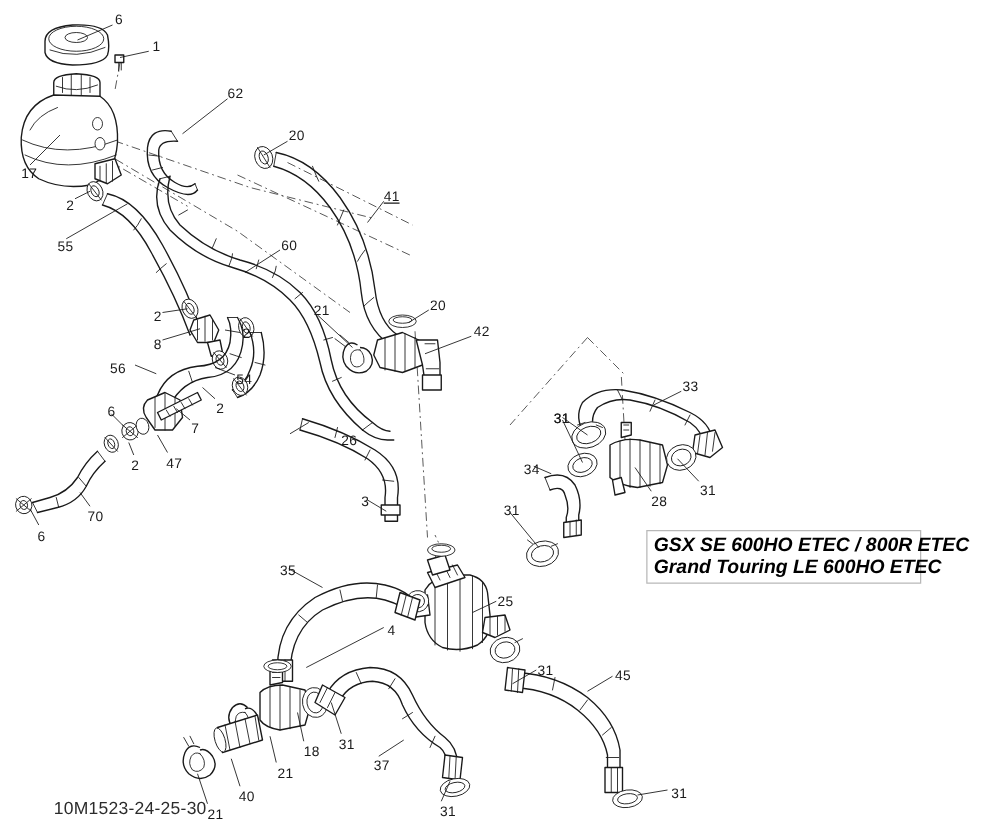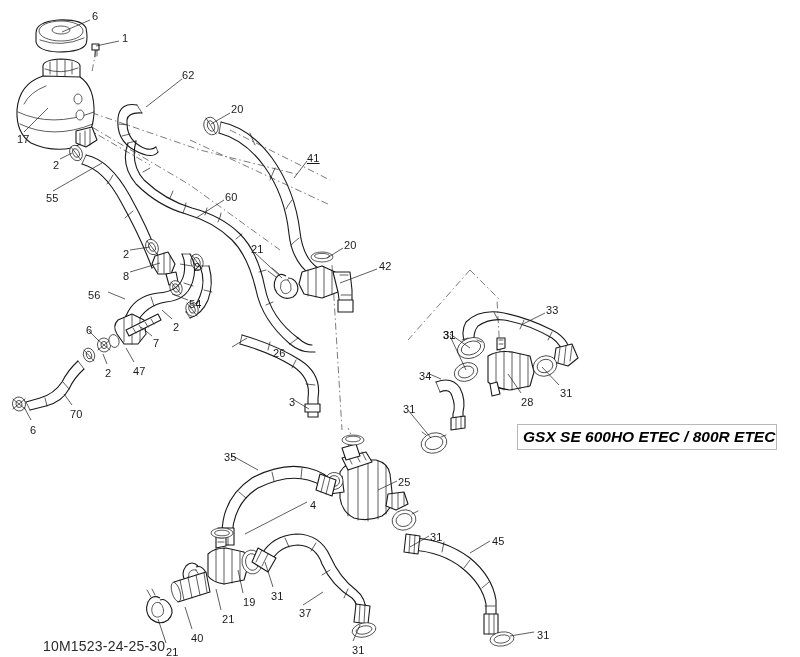--- a/index.html
+++ b/index.html
@@ -28,21 +28,21 @@
     font-size: 11px;
     color: #1a1a1a;
     white-space: nowrap;
     line-height: 11px;
     letter-spacing: 0.2px;
   }
   #model-box {
     position: absolute;
     left: 517px;
     top: 424px;
-    width: 260px;
+    width: 220px;
     box-sizing: border-box;
     border: 1px solid #b8b8b8;
     background: #ffffff;
     padding: 3px 4px 4px 5px;
   }
   #model-box .model-line {
     font-family: "Liberation Sans", sans-serif;
     font-style: italic;
     font-weight: bold;
     font-size: 15.5px;
@@ -532,28 +532,29 @@
       <div class="callout-label" style="left: 560px; top: 388px;">31</div>
       <div class="callout-label" style="left: 70px; top: 409px;">70</div>
       <div class="callout-label" style="left: 30px; top: 425px;">6</div>
       <div class="callout-label" style="left: 403px; top: 404px;">31</div>
       <div class="callout-label" style="left: 224px; top: 452px;">35</div>
       <div class="callout-label" style="left: 398px; top: 477px;">25</div>
       <div class="callout-label" style="left: 310px; top: 500px;">4</div>
       <div class="callout-label" style="left: 430px; top: 532px;">31</div>
       <div class="callout-label" style="left: 492px; top: 536px;">45</div>
       <div class="callout-label" style="left: 271px; top: 591px;">31</div>
-      <div class="callout-label" style="left: 243px; top: 597px;">19</div>
+      <div class="callout-label" style="left: 243px; top: 597px;">18</div>
       <div class="callout-label" style="left: 222px; top: 614px;">21</div>
       <div class="callout-label" style="left: 299px; top: 608px;">37</div>
       <div class="callout-label" style="left: 191px; top: 633px;">40</div>
       <div class="callout-label" style="left: 166px; top: 647px;">21</div>
       <div class="callout-label" style="left: 352px; top: 645px;">31</div>
       <div class="callout-label" style="left: 537px; top: 630px;">31</div>
     </div>
 
   <div id="model-box">
     <div class="model-line">GSX SE 600HO ETEC / 800R ETEC</div>
+    <div class="model-line">Grand Touring LE 600HO ETEC</div>
   </div>
 
   <div id="doc-number">10M1523-24-25-30</div>
 
 </div>
 
 </body></html>

